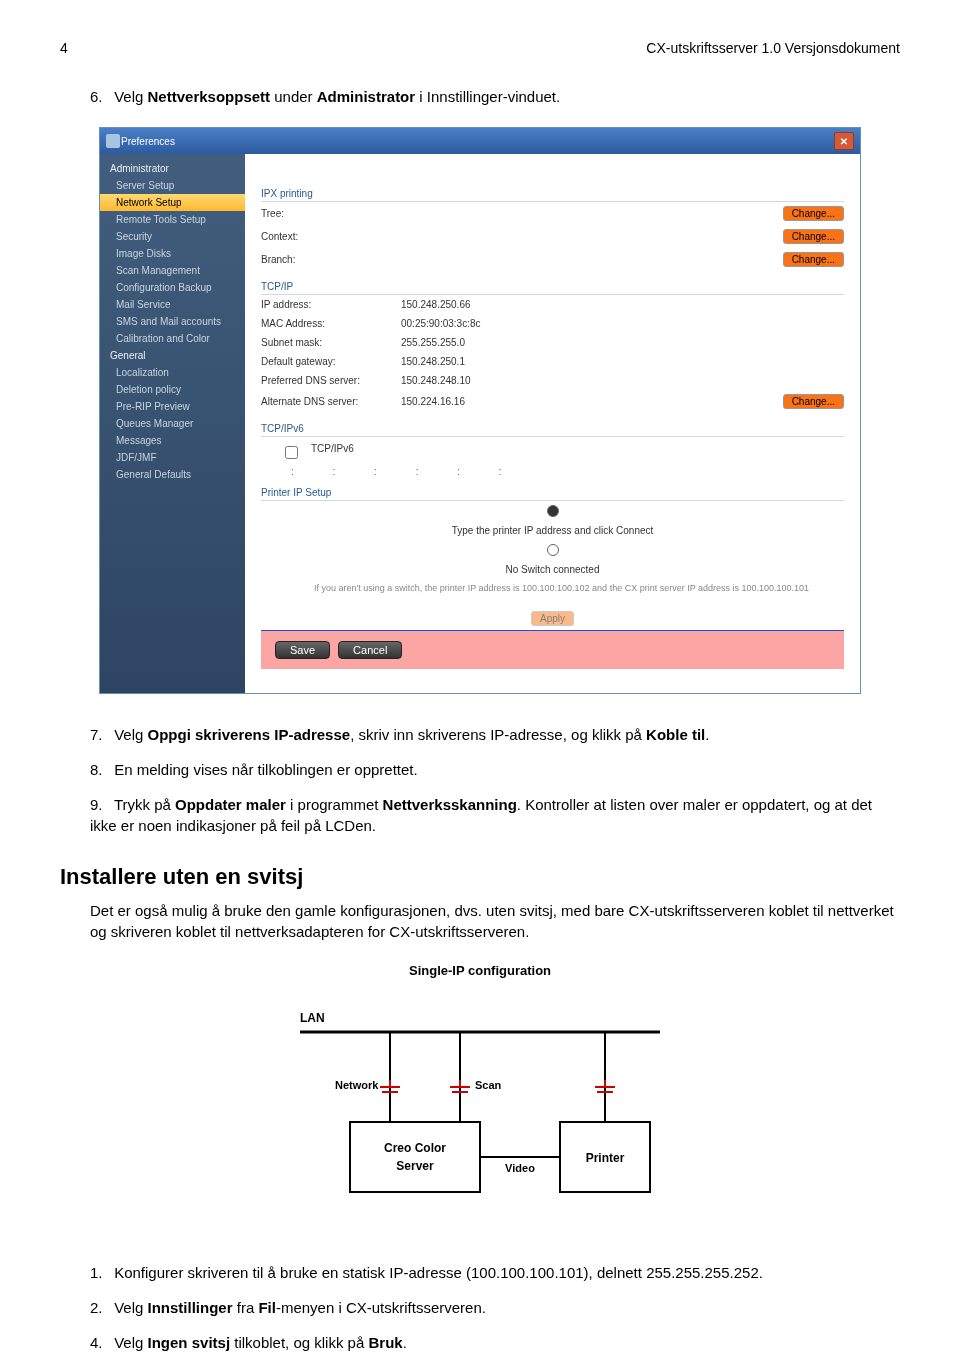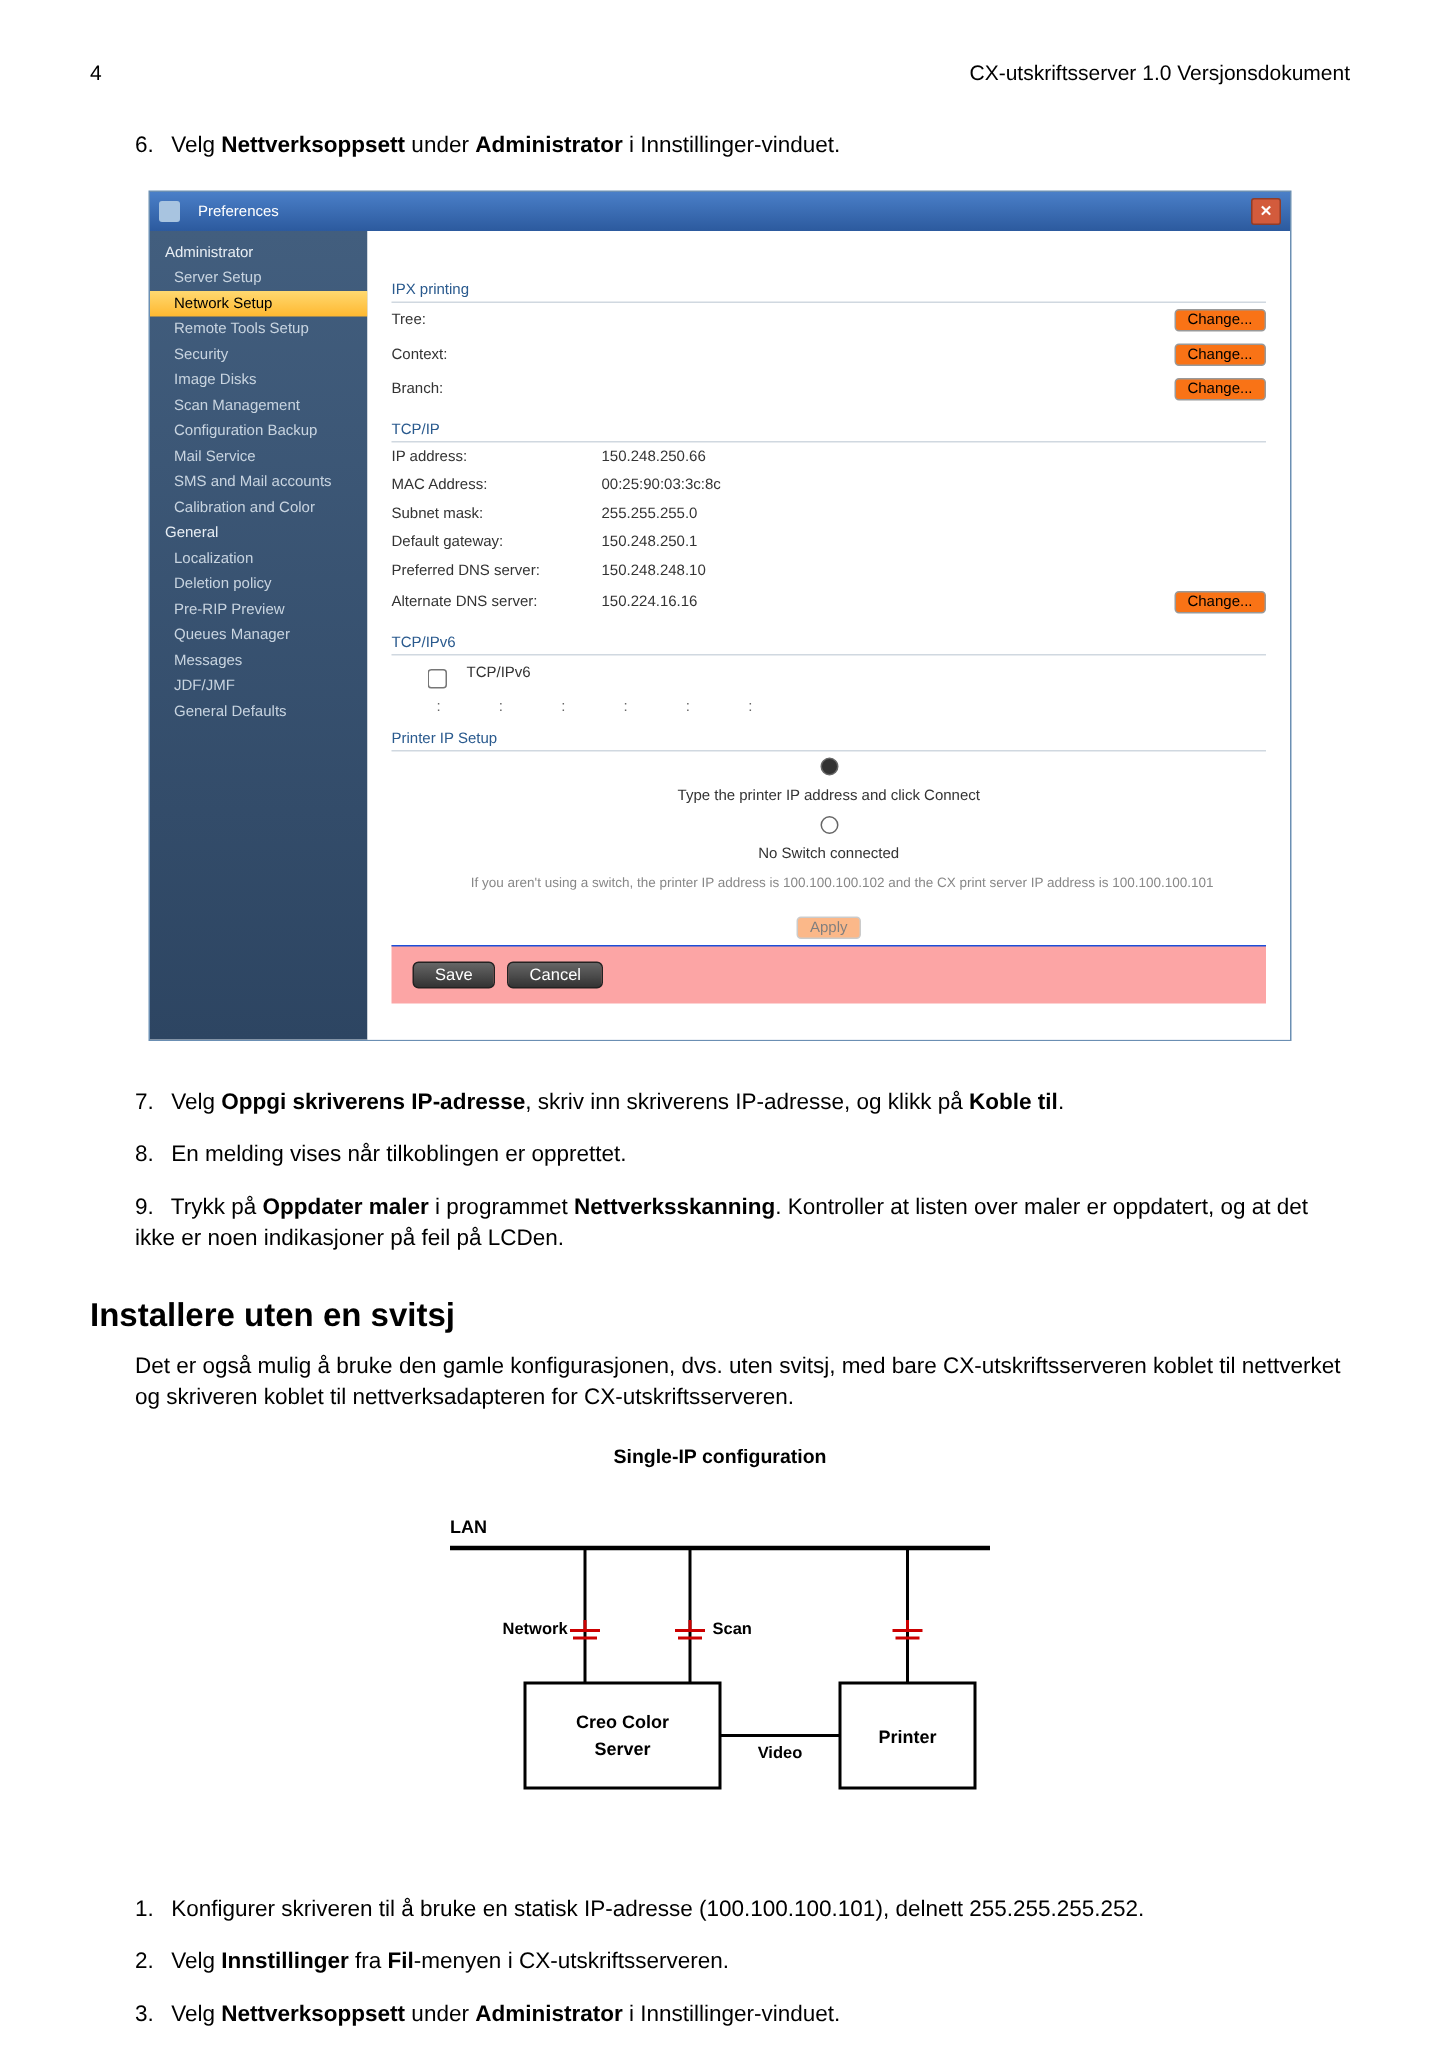--- a/index.html
+++ b/index.html
@@ -39,21 +39,21 @@
   font-family: Tahoma, Arial, sans-serif;
 }
 .prefs-titlebar {
   background: linear-gradient(#4a7fc8, #2c5a9e);
   color: #fff;
   padding: 4px 6px;
   display: flex;
   align-items: center;
   justify-content: space-between;
 }
-.prefs-titlebar .title-left { display: flex; align-items: center; gap: 12px; }
+.prefs-titlebar .title-left { display: flex; align-items: center; gap: 1px; }
 .prefs-titlebar .title-icon { width: 14px; height: 14px; background: #a8c4e0; border-radius: 2px; }
 .prefs-close {
   width: 18px; height: 16px; background: #d35b3c; border: 1px solid #903c28;
   display: flex; align-items: center; justify-content: center; color:#fff; font-weight:bold;
   border-radius: 2px;
 }
 .prefs-body {
   display: flex;
   background: #fff;
 }
@@ -327,16 +327,15 @@
         <line x1="315" y1="95" x2="335" y2="95"></line>
           <line x1="317" y1="100" x2="333" y2="100"></line>
           <line x1="325" y1="95" x2="325" y2="88"></line>
       </g>
     </svg>
   </div>
 
   <div id="steps-c">
       <div class="step"><span class="step-num">1.</span> Konfigurer skriveren til å bruke en statisk IP-adresse (100.100.100.101), delnett 255.255.255.252.</div>
       <div class="step"><span class="step-num">2.</span> Velg <span class="bold">Innstillinger</span> fra <span class="bold">Fil</span>-menyen i CX-utskriftsserveren.</div>
-      <div class="step"><span class="step-num">3.</span> Velg <span class="bold">Nettverksoppsett</span> under <span class="bold">Administrator</span> i Innstillinger-vinduet.</div>
       <div class="step"><span class="step-num">4.</span> Velg <span class="bold">Ingen svitsj</span> tilkoblet, og klikk på <span class="bold">Bruk</span>.</div>
     </div>
 </div>
 
 </body></html>

